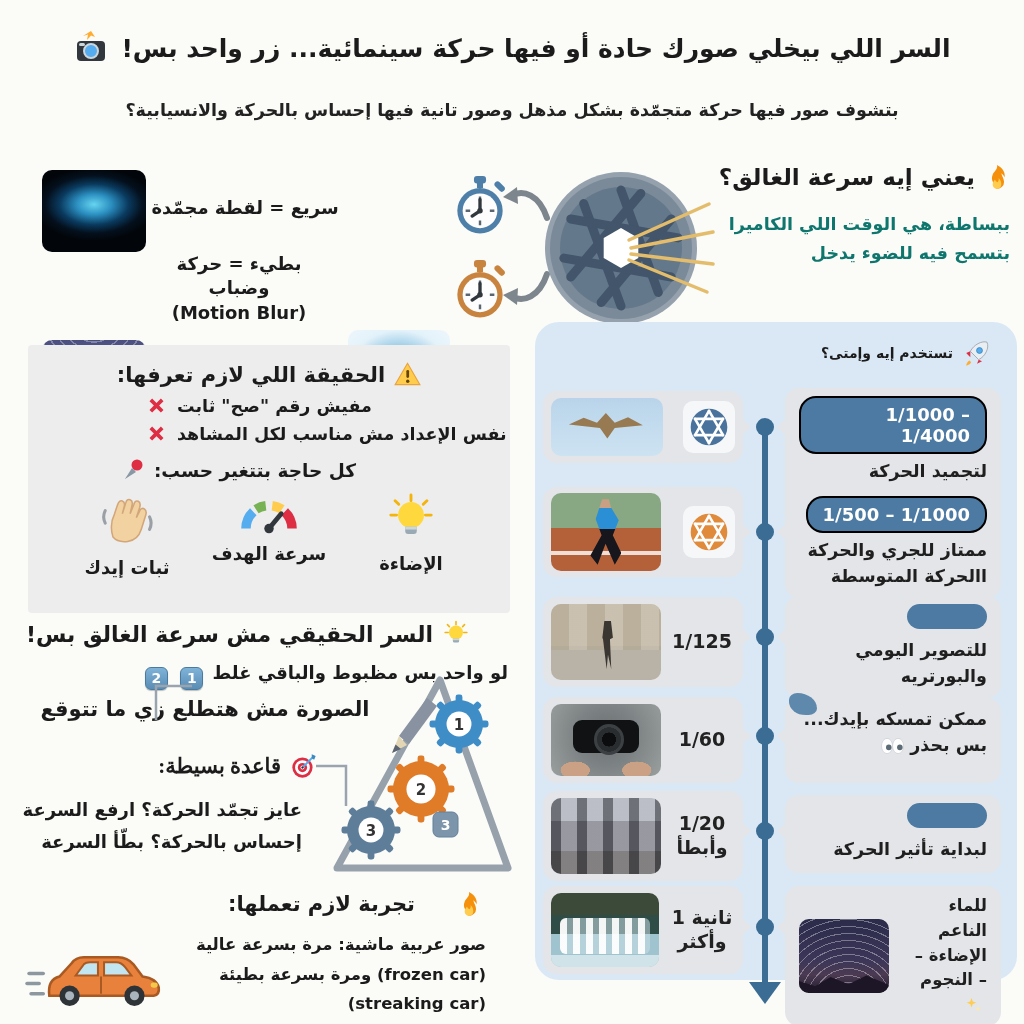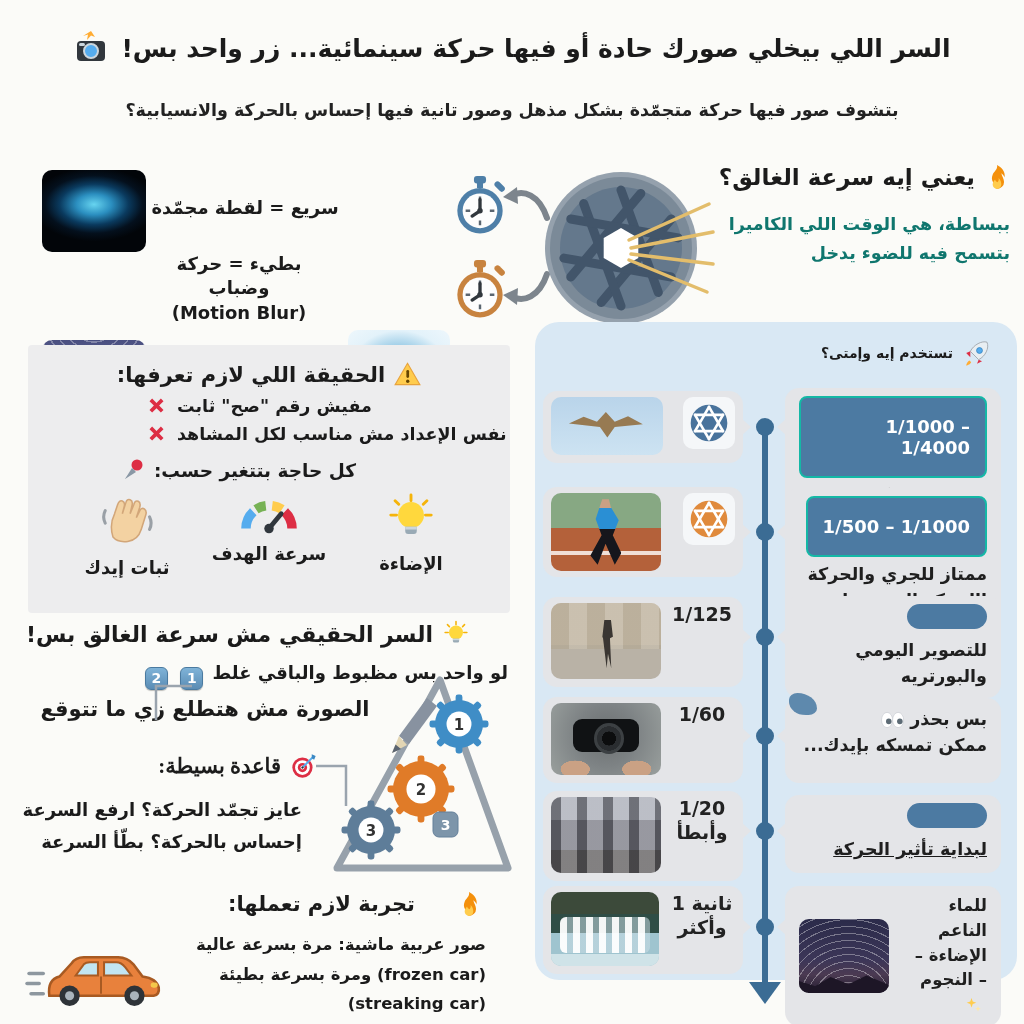--- a/index.html
+++ b/index.html
@@ -94,31 +94,31 @@
   #exp-text .ic { margin-right:6px; vertical-align:-4px; }
 
   
   #panel { left:535px; top:322px; width:482px; height:658px; background:#d9e8f4; border-radius:24px; }
   #tl-heading { top:338px; right:32px; font-size:14px; font-weight:bold; }
   #tl-line { left:762px; top:427px; width:6px; height:558px; background:#3b6c94; border-radius:3px; z-index:1; }
   #tl-arrow { left:749px; top:982px; width:0; height:0; border-left:16px solid transparent; border-right:16px solid transparent; border-top:22px solid #3b6c94; z-index:1; }
   .tl-dot { position:absolute; left:756px; width:18px; height:18px; border-radius:50%; background:#3b6c94; z-index:5; }
 
   .tl-photo-bubble { position:absolute; left:543px; width:200px; background:#e4e5e8; border-radius:14px;
-      display:flex; justify-content:space-between; padding:6px 8px; z-index:2; }
+      display:flex; align-items:center; justify-content:space-between; padding:6px 8px; z-index:2; }
   .tl-photo-bubble::after { content:""; position:absolute; right:-17px; top:var(--ty); border:9px solid transparent; border-left:10px solid #e4e5e8; }
   .tl-rate { direction:ltr; text-align:center; font-weight:bold; font-size:19px; color:#222; line-height:1.25; width:66px; }
   .ap-wrap { width:52px; height:52px; background:#f5f7f9; border-radius:10px; display:flex; align-items:center; justify-content:center; margin-left:4px; }
 
   .tl-text-bubble { position:absolute; left:785px; width:216px; background:#e4e5e8; border-radius:14px;
       direction:rtl; text-align:right; padding:8px 14px; z-index:2; }
   .tl-text-bubble::before { content:""; position:absolute; left:-17px; top:var(--ty); border:9px solid transparent; border-right:10px solid #e4e5e8; }
   .tl-text-bubble .line { font-size:17.5px; font-weight:bold; color:#1f1f1f; line-height:1.5; }
   .badge { direction:ltr; display:inline-block; background:#4c7aa2; color:#fff; font-weight:bold; font-size:18px;
-      padding:18px 15px; border-radius:8px; border:2px solid #14b8a6; margin-bottom:4px; }
+      padding:6px 15px; border-radius:17px; border:2px solid #000000; margin-bottom:4px; }
   .badge-empty { width:80px; height:25px; padding:0; border:none; border-radius:13px; }
   .corner-blob { position:absolute; left:4px; top:-5px; width:28px; height:22px; background:#5e89ad; border-radius:30% 70% 30% 60%; }
   .r6wrap { display:flex; gap:14px; align-items:center; }
   .r6wrap .txt { flex:1; }
   .r6wrap .line { font-size:16.5px; }
 </style>
 </head>
 <body>
 
 <div id="canvas">
@@ -492,40 +492,40 @@
       <div class="tl-photo-bubble" style="top: 697px; height: 86px; --ty: 30px;">
         <div class="photo ph-handheld" style="width: 110px; height: 72px;"></div>
         <div class="tl-rate">
           <div>1/60</div>
         </div>
       </div>
       <div class="tl-dot" style="top: 727px;"></div>
       <div class="tl-text-bubble" style="top: 698px; min-height: 85px; --ty: 29px;">
         <div class="corner-blob"></div>
         <div>
+          <div class="line"><span>ممكن تمسكه بإيدك...</span></div>
           <div class="line"><span>بس بحذر</span><span class="icon" style="vertical-align: -4px; margin-right: 5px;">
               <svg width="25.2" height="18" viewBox="0 0 36 26">
                 <ellipse cx="10" cy="13" rx="8" ry="11" fill="#fff" stroke="#c9cdd2"></ellipse>
                 <ellipse cx="26" cy="13" rx="8" ry="11" fill="#fff" stroke="#c9cdd2"></ellipse>
                 <circle cx="12.5" cy="15" r="4" fill="#5d6b75"></circle>
                 <circle cx="28.5" cy="15" r="4" fill="#5d6b75"></circle>
               </svg>
             </span></div>
-          <div class="line"><span>ممكن تمسكه بإيدك...</span></div>
         </div>
       </div>
       <div class="tl-photo-bubble" style="top: 791px; height: 90px; --ty: 31px;">
         <div class="photo ph-crowd" style="width: 110px; height: 76px;"></div>
         <div class="tl-rate">
           <div>1/20</div>
           <div>وأبطأ</div>
         </div>
       </div>
       <div class="tl-dot" style="top: 822px;"></div>
-      <div class="tl-text-bubble" style="top: 795px; min-height: 78px; text-decoration: underline; --ty: 27px;"><div class="badge badge-empty"></div><div>
+      <div class="tl-text-bubble" style="top: 795px; min-height: 78px; --ty: 27px;"><div class="badge badge-empty"></div><div>
           <div class="line"><span>لبداية تأثير الحركة</span></div>
         </div></div>
       <div class="tl-photo-bubble" style="top: 886px; height: 88px; --ty: 32px;">
         <div class="photo ph-waterfall" style="width: 108px; height: 74px;"></div>
         <div class="tl-rate">
           <div>1 ثانية</div>
           <div>وأكثر</div>
         </div>
       </div>
       <div class="tl-dot" style="top: 918px;"></div>

